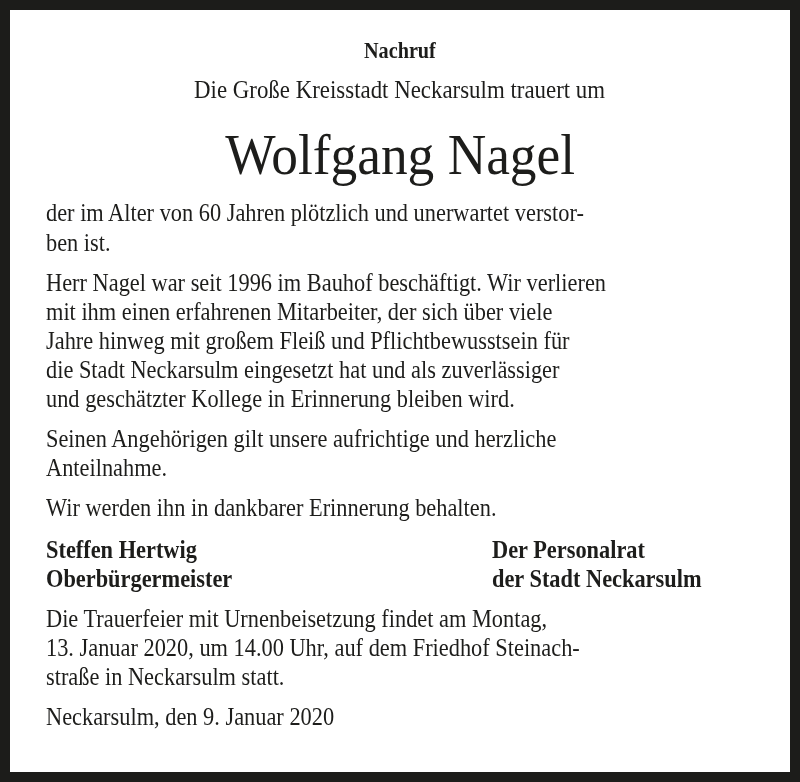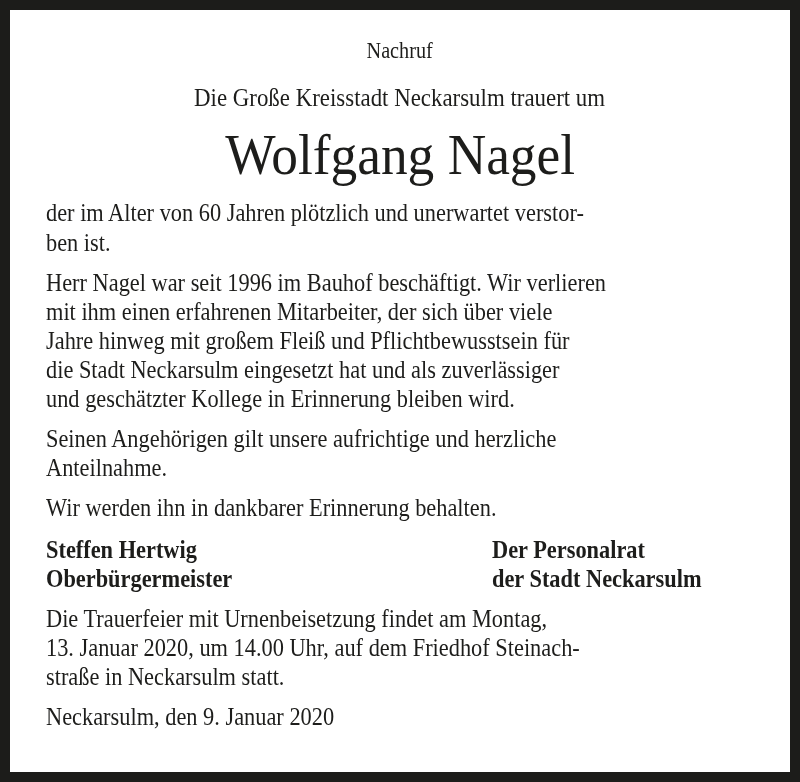--- a/index.html
+++ b/index.html
@@ -36,25 +36,25 @@
     .body-line {
       left: 36px;
       font-size: 26px;
       line-height: 30px;
       transform: scaleX(0.86);
     }
     .bold { font-weight: bold; }
     .label-title {
       top: 26px;
       font-size: 23px;
-      font-weight: normal;
+      font-weight: bold;
       line-height: 30px;
     }
     .subtitle {
-      top: 72px;
+      top: 64px;
       font-size: 26px;
       line-height: 32px;
     }
     .subtitle span, .label-title span, .name span {
       display: inline-block;
       transform-origin: 50% 0;
     }
     .subtitle span { transform: scaleX(0.88); }
     .label-title span { transform: scaleX(0.88); }
     .name {

